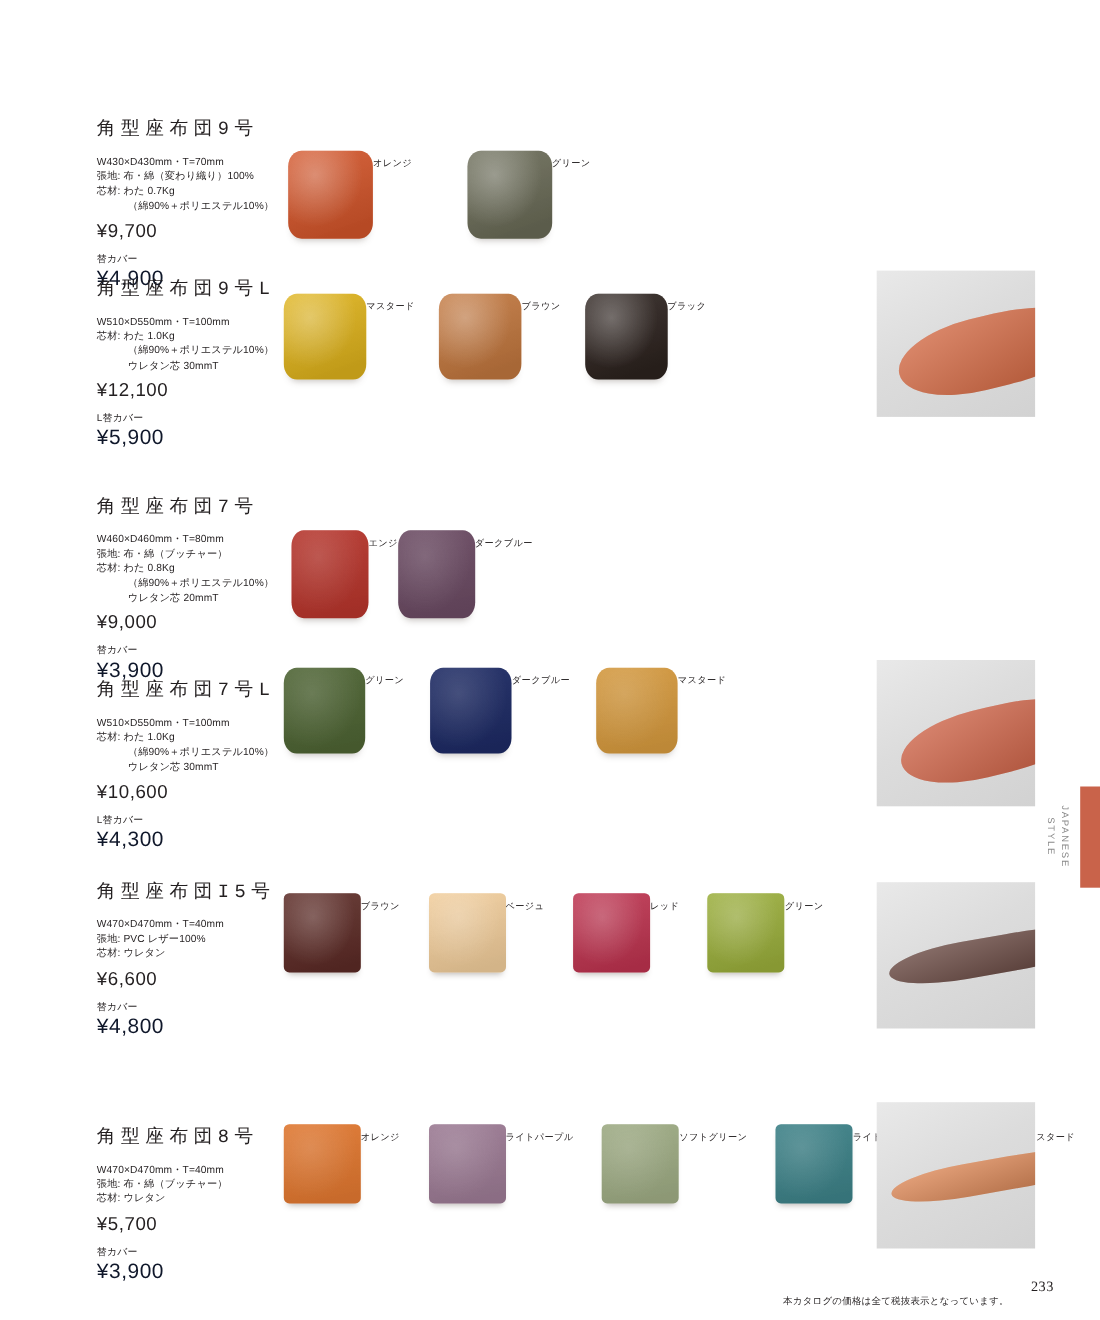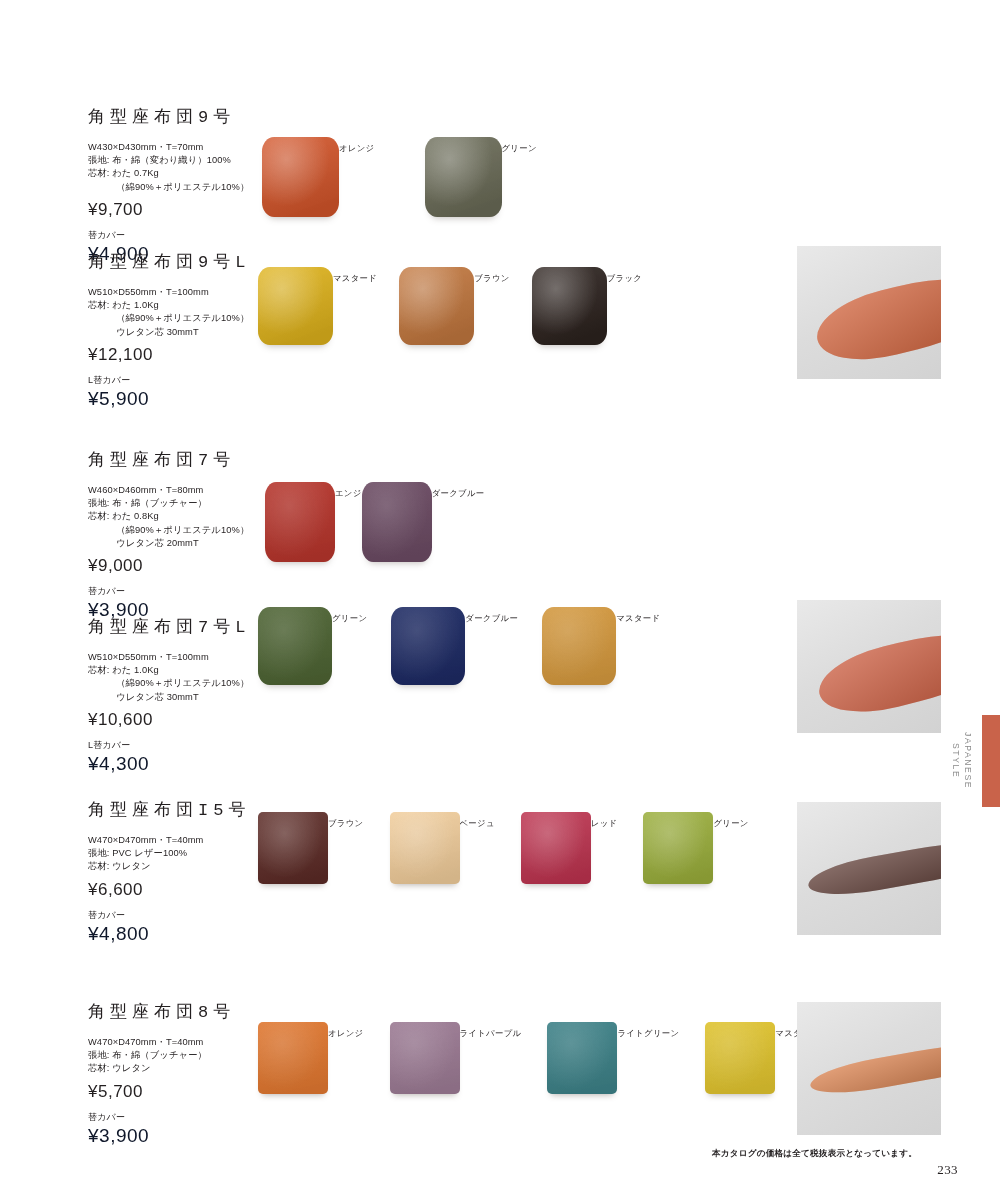--- a/index.html
+++ b/index.html
@@ -280,40 +280,44 @@
     <div class="swatch">
       <div class="cushion flat" style="width:70px;height:72px;background:#bd334f;"></div>
       <div class="swatch-name">レッド</div>
     </div>
     <div class="swatch">
       <div class="cushion flat" style="width:70px;height:72px;background:#9aae3b;"></div>
       <div class="swatch-name">グリーン</div>
     </div>
   </div>
 
-  <div class="product" style="left:88px;top:1000px;width:175px;">
+  <div class="product" style="left:88px;top:1021px;width:175px;">
     <div class="prod-title">角型座布団8号</div>
     <div class="spec">W470×D470mm・T=40mm
 張地: 布・綿（ブッチャー）
 芯材: ウレタン</div>
     <div class="price">¥5,700</div>
     <div class="sub-label">替カバー</div>
     <div class="price2">¥3,900</div>
   </div>
 
   <div class="swatch-row" style="left:258px;top:1022px;gap:26px;">
     <div class="swatch">
       <div class="cushion flat fabric" style="width:70px;height:72px;background:#df7730;"></div>
       <div class="swatch-name">オレンジ</div>
     </div>
     <div class="swatch">
       <div class="cushion flat fabric" style="width:70px;height:72px;background:#9b7a93;"></div>
       <div class="swatch-name">ライトパープル</div>
     </div>
     <div class="swatch">
+      <div class="cushion flat fabric" style="width:70px;height:72px;background:#9daa83;"></div>
+      <div class="swatch-name">ソフトグリーン</div>
+    </div>
+    <div class="swatch">
       <div class="cushion flat fabric" style="width:70px;height:72px;background:#3d8187;"></div>
       <div class="swatch-name">ライトグリーン</div>
     </div>
     <div class="swatch">
       <div class="cushion flat fabric" style="width:70px;height:72px;background:#dfc32f;"></div>
       <div class="swatch-name">マスタード</div>
     </div>
   </div>
 
   <div class="photo" style="left:797px;top:246px;width:144px;height:133px;">
@@ -329,16 +333,16 @@
   </div>
 
   <div class="photo" style="left:797px;top:1002px;width:144px;height:133px;">
     <div class="pillow-thin" style="left:12px;top:52px;width:186px;height:30px;background:#e08a58;"></div>
   </div>
 
   <div class="side-tab" style="top:715px;width:18px;height:92px;"></div>
   <div class="side-tab-label" style="right:26px;top:718px;height:86px;">JAPANESE
 STYLE</div>
 
-  <div class="footer-note" style="right:83px;bottom:40px;font-weight:bold;">本カタログの価格は全て税抜表示となっています。</div>
+  <div class="footer-note" style="right:83px;bottom:11px;">本カタログの価格は全て税抜表示となっています。</div>
   <div class="page-number" style="right:42px;bottom:22px;">233</div>
 
 </div>
 
 </body></html>

